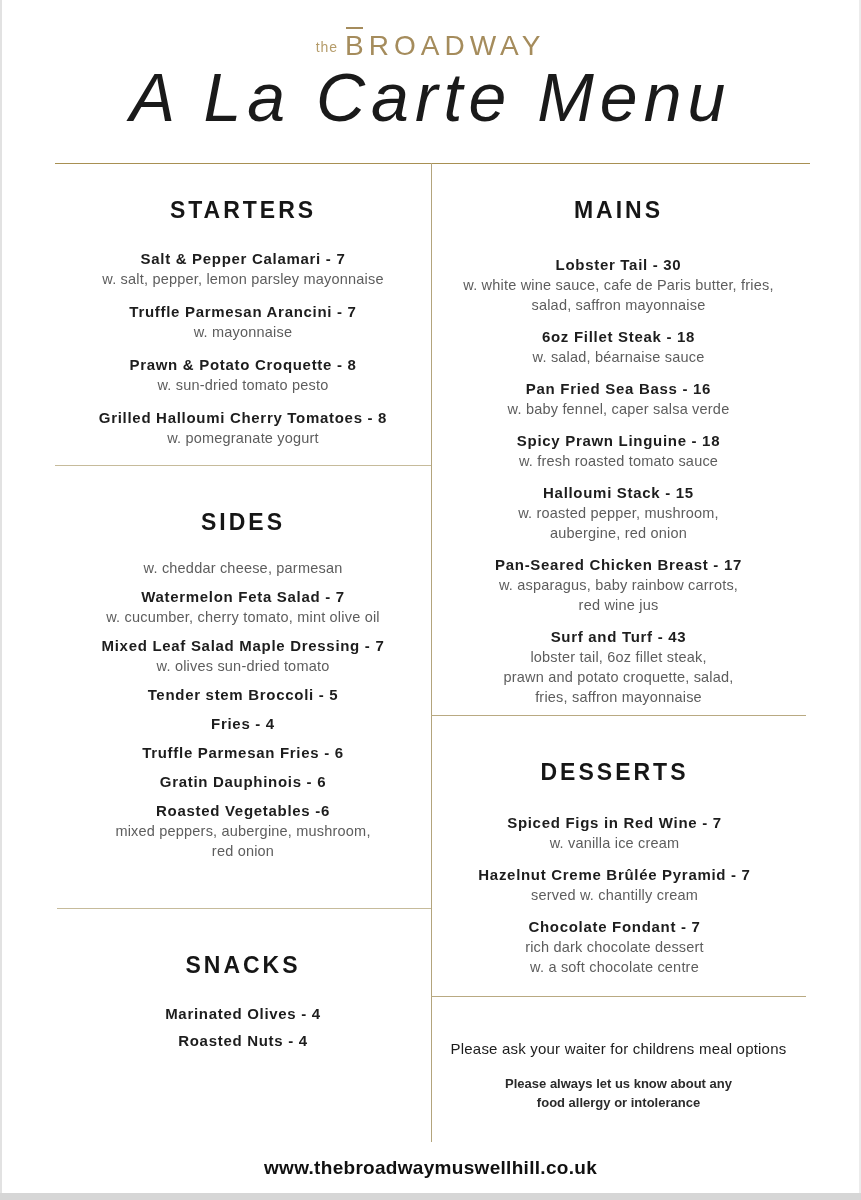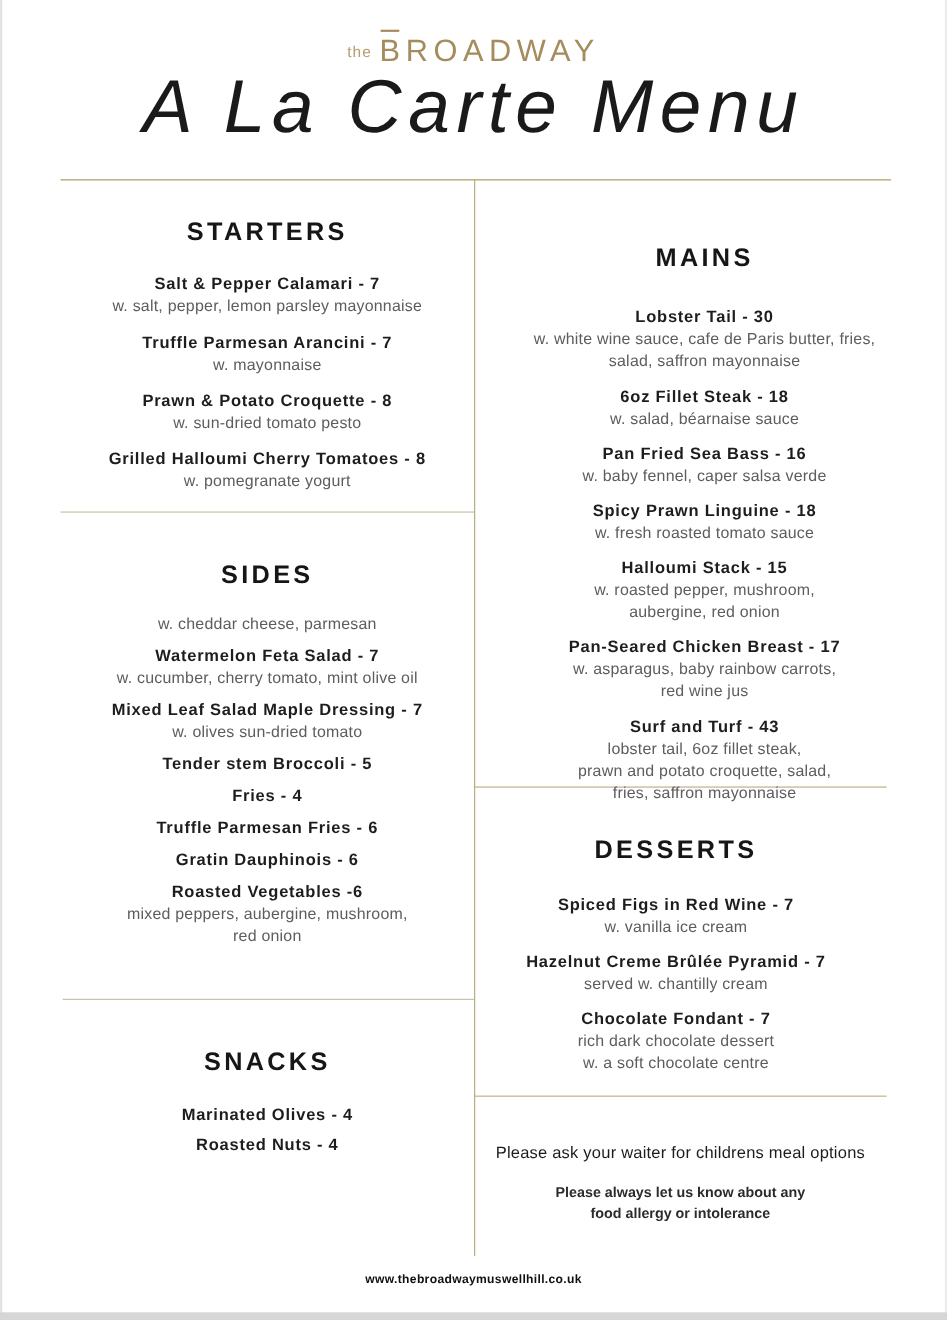--- a/index.html
+++ b/index.html
@@ -39,21 +39,21 @@
   .rule-top      { left:55px;  top:163px; width:755px; height:1px; background:#a89052; }
   .rule-vert     { left:431px; top:163px; width:1px;  height:979px; background:#b3a47c; }
   .rule-left-1   { left:55px;  top:465px; width:376px; height:1px; background:#c6bb9b; }
   .rule-left-2   { left:57px;  top:908px; width:374px; height:1px; background:#c6bb9b; }
   .rule-right-1  { left:431px; top:715px; width:375px; height:1px; background:#b9aa82; }
   .rule-right-2  { left:431px; top:996px; width:375px; height:1px; background:#b9aa82; }
 
   
   .section { position:absolute; text-align:center; }
   .sec-starters { left:55px;  top:196px; width:376px; }
-  .sec-mains    { left:453px; top:196px; width:375px;margin-top:24px; }
+  .sec-mains    { left:431px; top:196px; width:375px; }
   .sec-sides    { left:55px;  top:508px; width:376px; }
   .sec-desserts { left:427px; top:758px; width:375px; }
   .sec-snacks   { left:55px;  top:951px; width:376px; }
 
   .section-heading {
     font-size:23px; line-height:28px; font-weight:800; letter-spacing:3px; color:#161616;
   }
   .sec-starters .section-heading { margin-bottom:24px; }
   .sec-mains    .section-heading { margin-bottom:30px; }
   .sec-sides    .section-heading { margin-bottom:22px; }
@@ -73,21 +73,21 @@
   .sec-snacks   .item { margin-bottom:6px; }
 
   
   .notes { position:absolute; left:431px; top:1040px; width:375px; text-align:center; }
   .note-children { font-size:15px; color:#1c1c1c; letter-spacing:0.2px; margin-bottom:17px; }
   .note-allergy  { font-size:13px; font-weight:600; color:#2b2b2b; line-height:19px; }
 
   
   .footer {
     position:absolute; left:0; top:1157px; width:100%; text-align:center;
-    font-size:11px; font-weight:700; letter-spacing:0.3px; color:#101010;
+    font-size:19px; font-weight:700; letter-spacing:0.3px; color:#101010;
   }
 </style>
 </head>
 <body>
 
 <div class="page">
 
   <div class="brand">
     <span class="brand-the">the</span><span class="brand-name"><span class="brand-initial"><span class="macron"></span><span>B</span></span><span>ROADWAY</span></span>
   </div>

